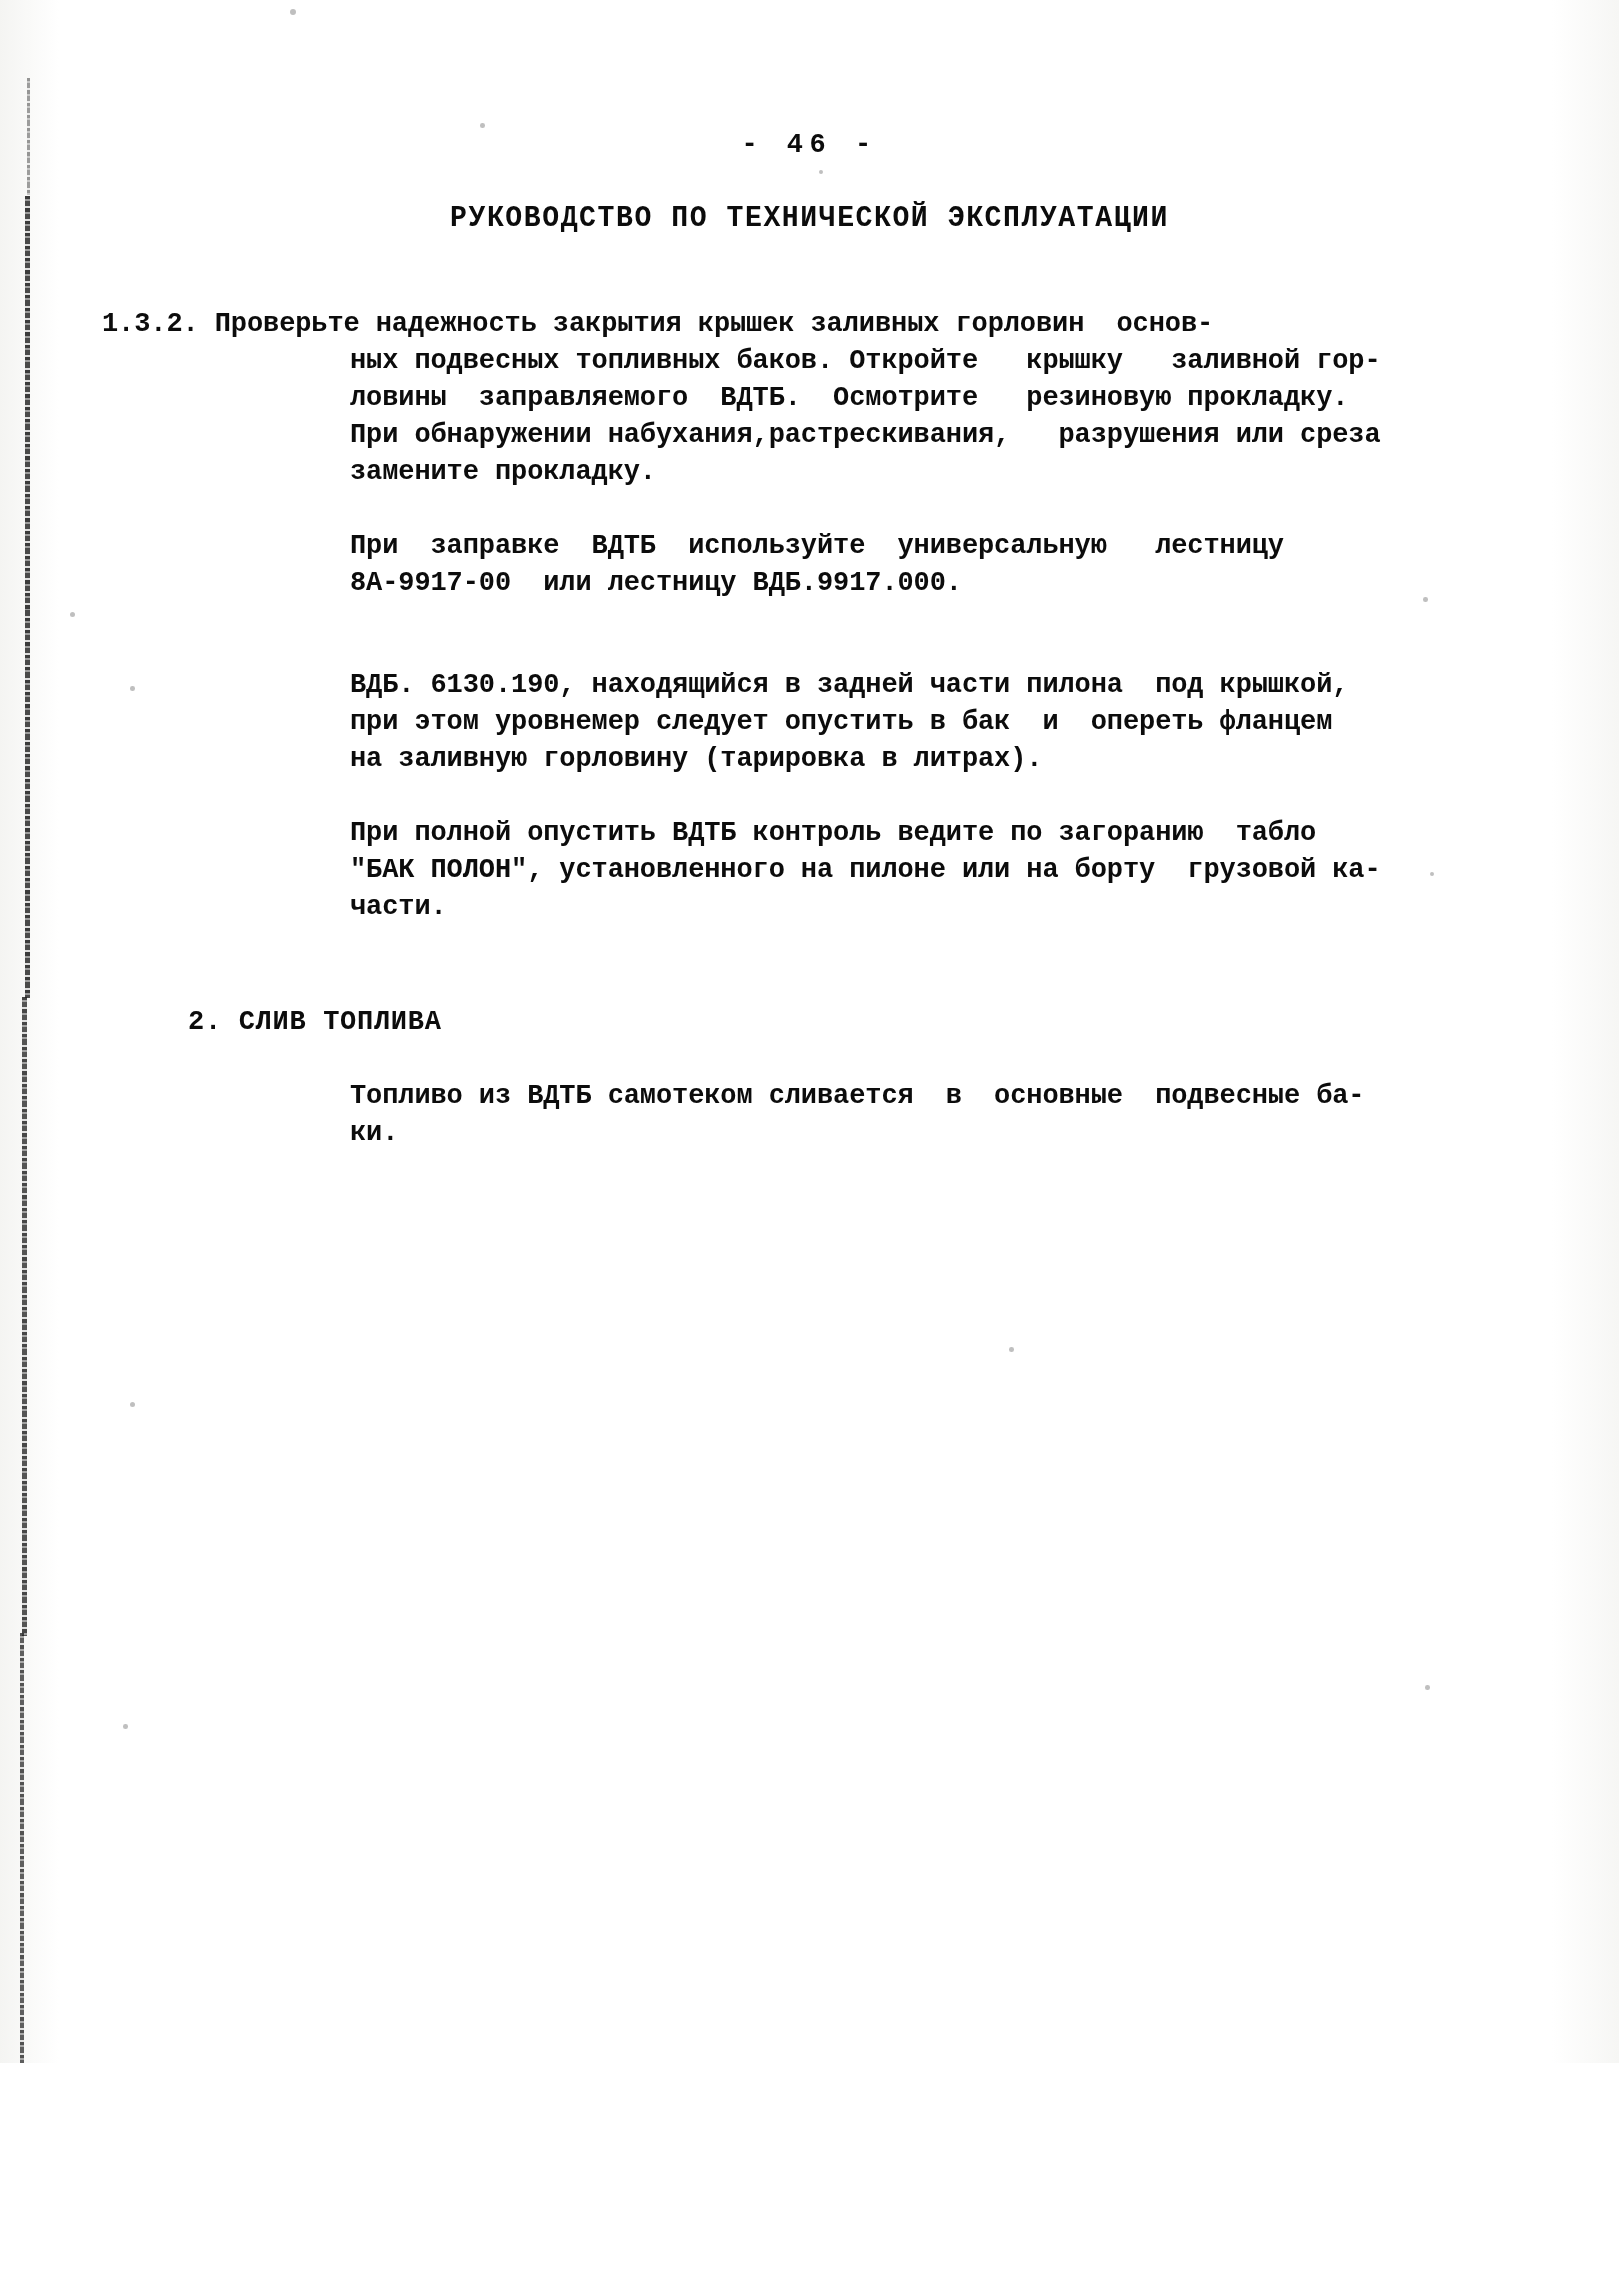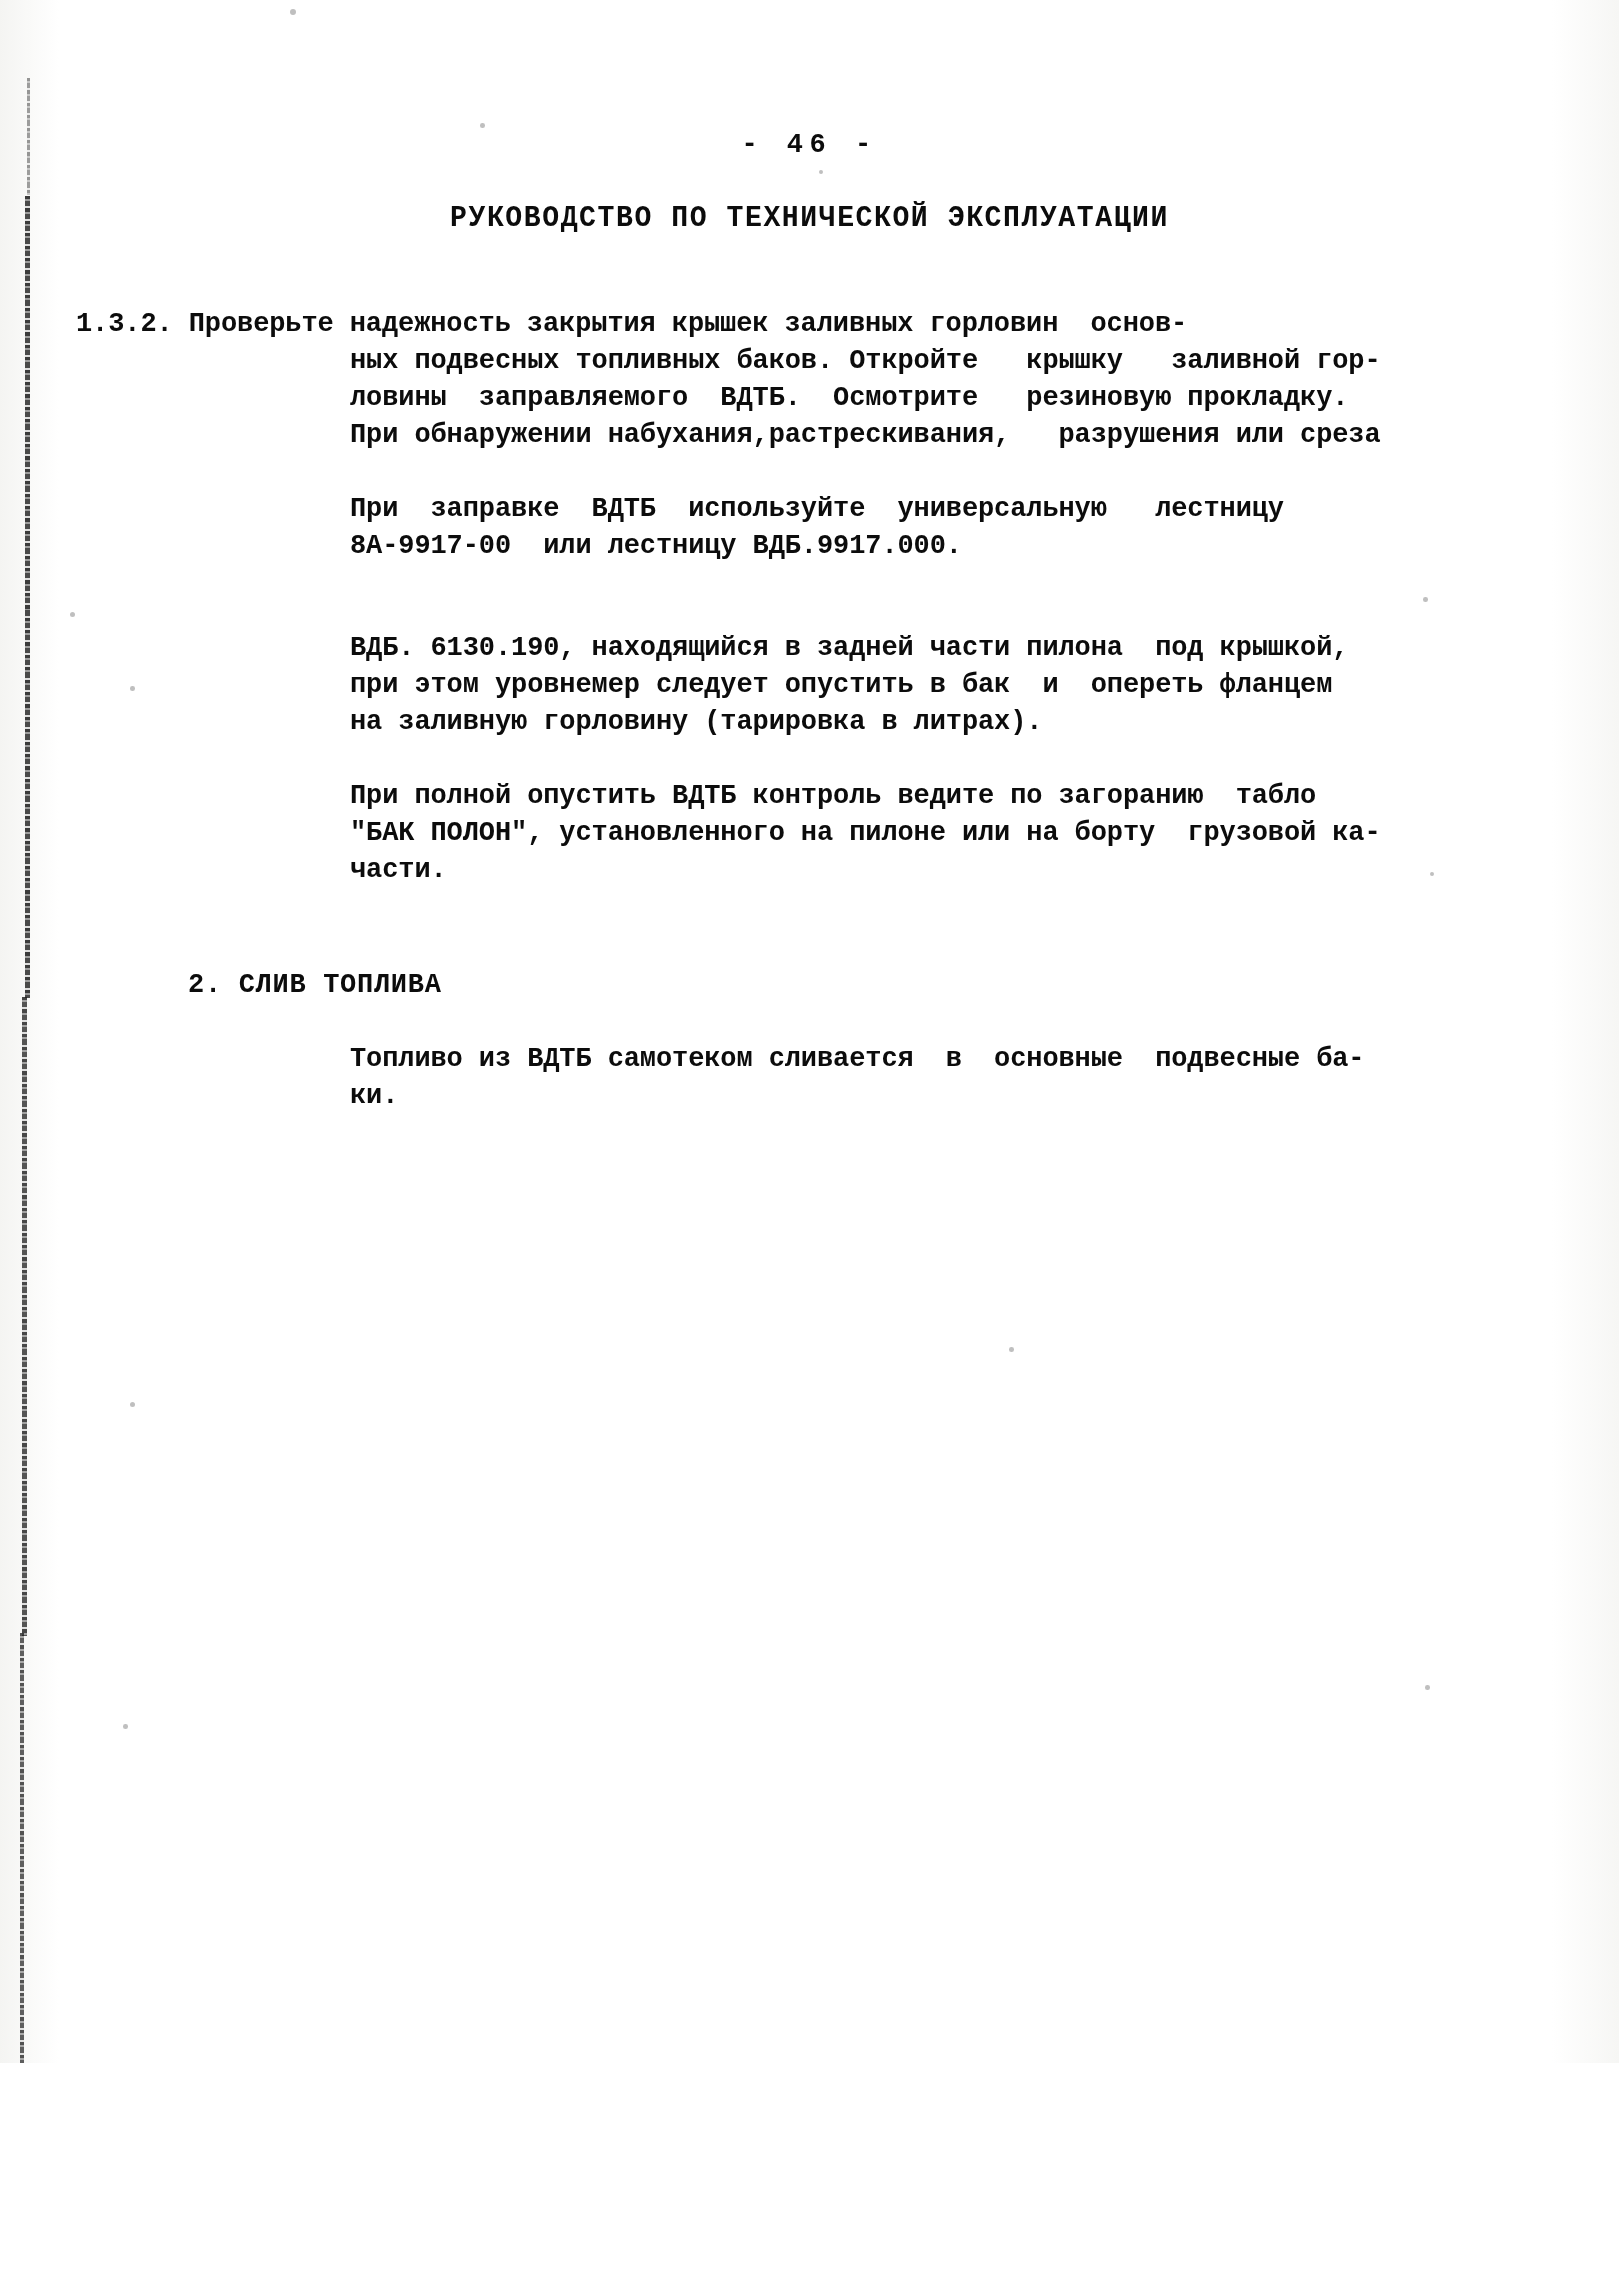--- a/index.html
+++ b/index.html
@@ -107,21 +107,21 @@
     margin: 0 0 0 0;
   }
   .line {
     font-size: 27px;
     line-height: 37px;
     white-space: pre;
     font-weight: 700;
     letter-spacing: -0.1px;
   }
   .line.num {
-    padding-left: 76px;
+    padding-left: 102px;
   }
   .line.ind {
     padding-left: 306px;
     margin-left: 44px;
   }
   .line.sect {
     padding-left: 188px;
     letter-spacing: 0.7px;
   }
   .gap-sm { height: 37px; }
@@ -169,20 +169,21 @@
 
   <div class="doc-title">РУКОВОДСТВО ПО ТЕХНИЧЕСКОЙ ЭКСПЛУАТАЦИИ</div>
 
   <div class="body-area">
 
     <div class="para">
       <div class="line num">1.3.2. Проверьте надежность закрытия крышек заливных горловин  основ-</div>
       <div class="line ind">ных подвесных топливных баков. Откройте   крышку   заливной гор-</div>
       <div class="line ind">ловины  заправляемого  ВДТБ.  Осмотрите   резиновую прокладку.</div>
       <div class="line ind">При обнаружении набухания,растрескивания,   разрушения или среза</div>
+      <div class="line ind">замените прокладку.</div>
     </div>
 
     <div class="gap-sm"></div>
 
     <div class="para">
       <div class="line ind">При  заправке  ВДТБ  используйте  универсальную   лестницу</div>
       <div class="line ind">8А-9917-00  или лестницу ВДБ.9917.000.</div>
     </div>
 
     <div class="gap-md"></div>

